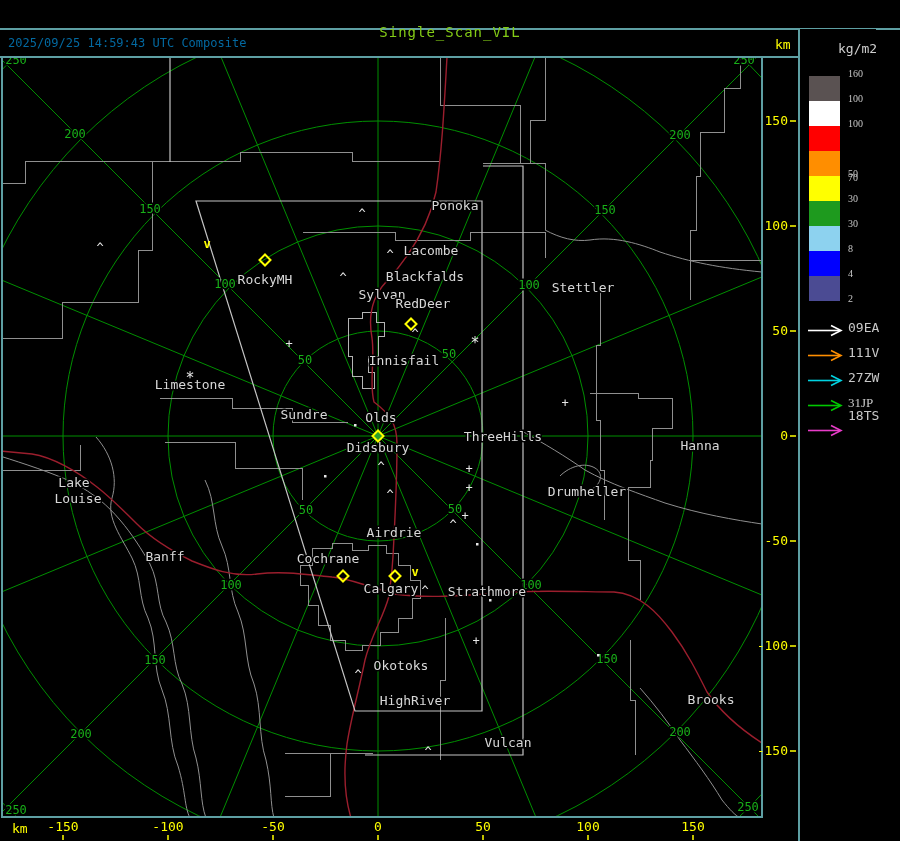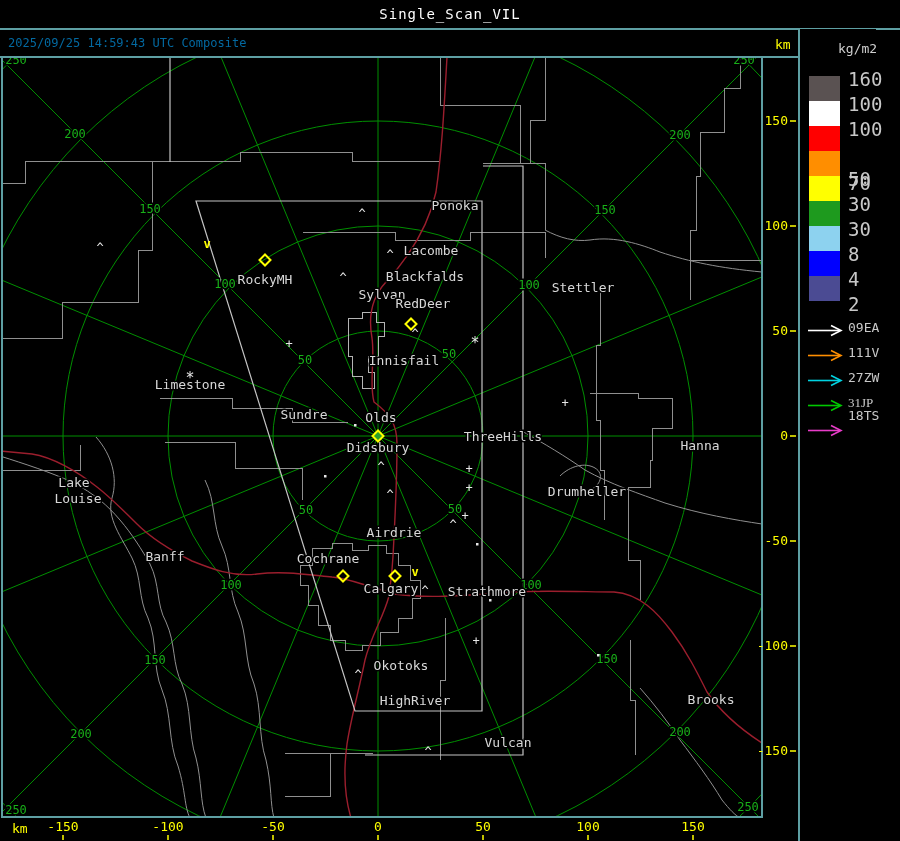--- a/index.html
+++ b/index.html
@@ -1,27 +1,27 @@
 <!DOCTYPE html>
 <html><head>
 <meta charset="utf-8">
 <style>
   html,body{margin:0;padding:0;background:#000;}
   .app{position:relative;width:900px;height:841px;background:#000;overflow:hidden;
        font-family:"DejaVu Sans Mono",monospace;}
   .teal{position:absolute;background:#5e9fa3;}
   .titlebar{position:absolute;left:0;top:2;width:900px;height:26px;background:#000;}
-  .title-text{position:absolute;left:0;top:6px;width:100%;text-align:center;
-              color:#ffffff;font-size:14px;letter-spacing:1px;}
+  .title-text{position:absolute;left:0;top:24px;width:100%;text-align:center;
+              color:#84cc16;font-size:14px;letter-spacing:1px;}
   .hdr-date{position:absolute;left:8px;top:36px;color:#0369a1;font-size:12px;}
   .hdr-km{position:absolute;left:775px;top:37px;color:#ffff00;font-size:13px;}
   .legend-panel{position:absolute;left:800px;top:29px;width:76px;height:812px;background:#000;}
   .legend-unit{position:absolute;left:38px;top:12px;color:#cfcfcf;font-size:13px;}
   .sw{position:absolute;left:9px;width:31px;height:25px;}
-  .swlab{position:absolute;left:48px;width:46px;color:#c8c8c8;font-size:19px;}
+  .swlab{position:absolute;left:48px;width:46px;color:#c8c8c8;font-size:10px;font-family:Liberation Serif, serif;}
   .radrow-lab{position:absolute;left:48px;color:#c8c8c8;font-size:13px;}
   .radrow-arrow{position:absolute;left:6px;}
   svg text{font-family:"DejaVu Sans Mono",monospace;}
   .halo{paint-order:stroke;stroke:#000;stroke-width:3px;}
 </style>
 </head>
 <body>
 
 <div class="app">
 

